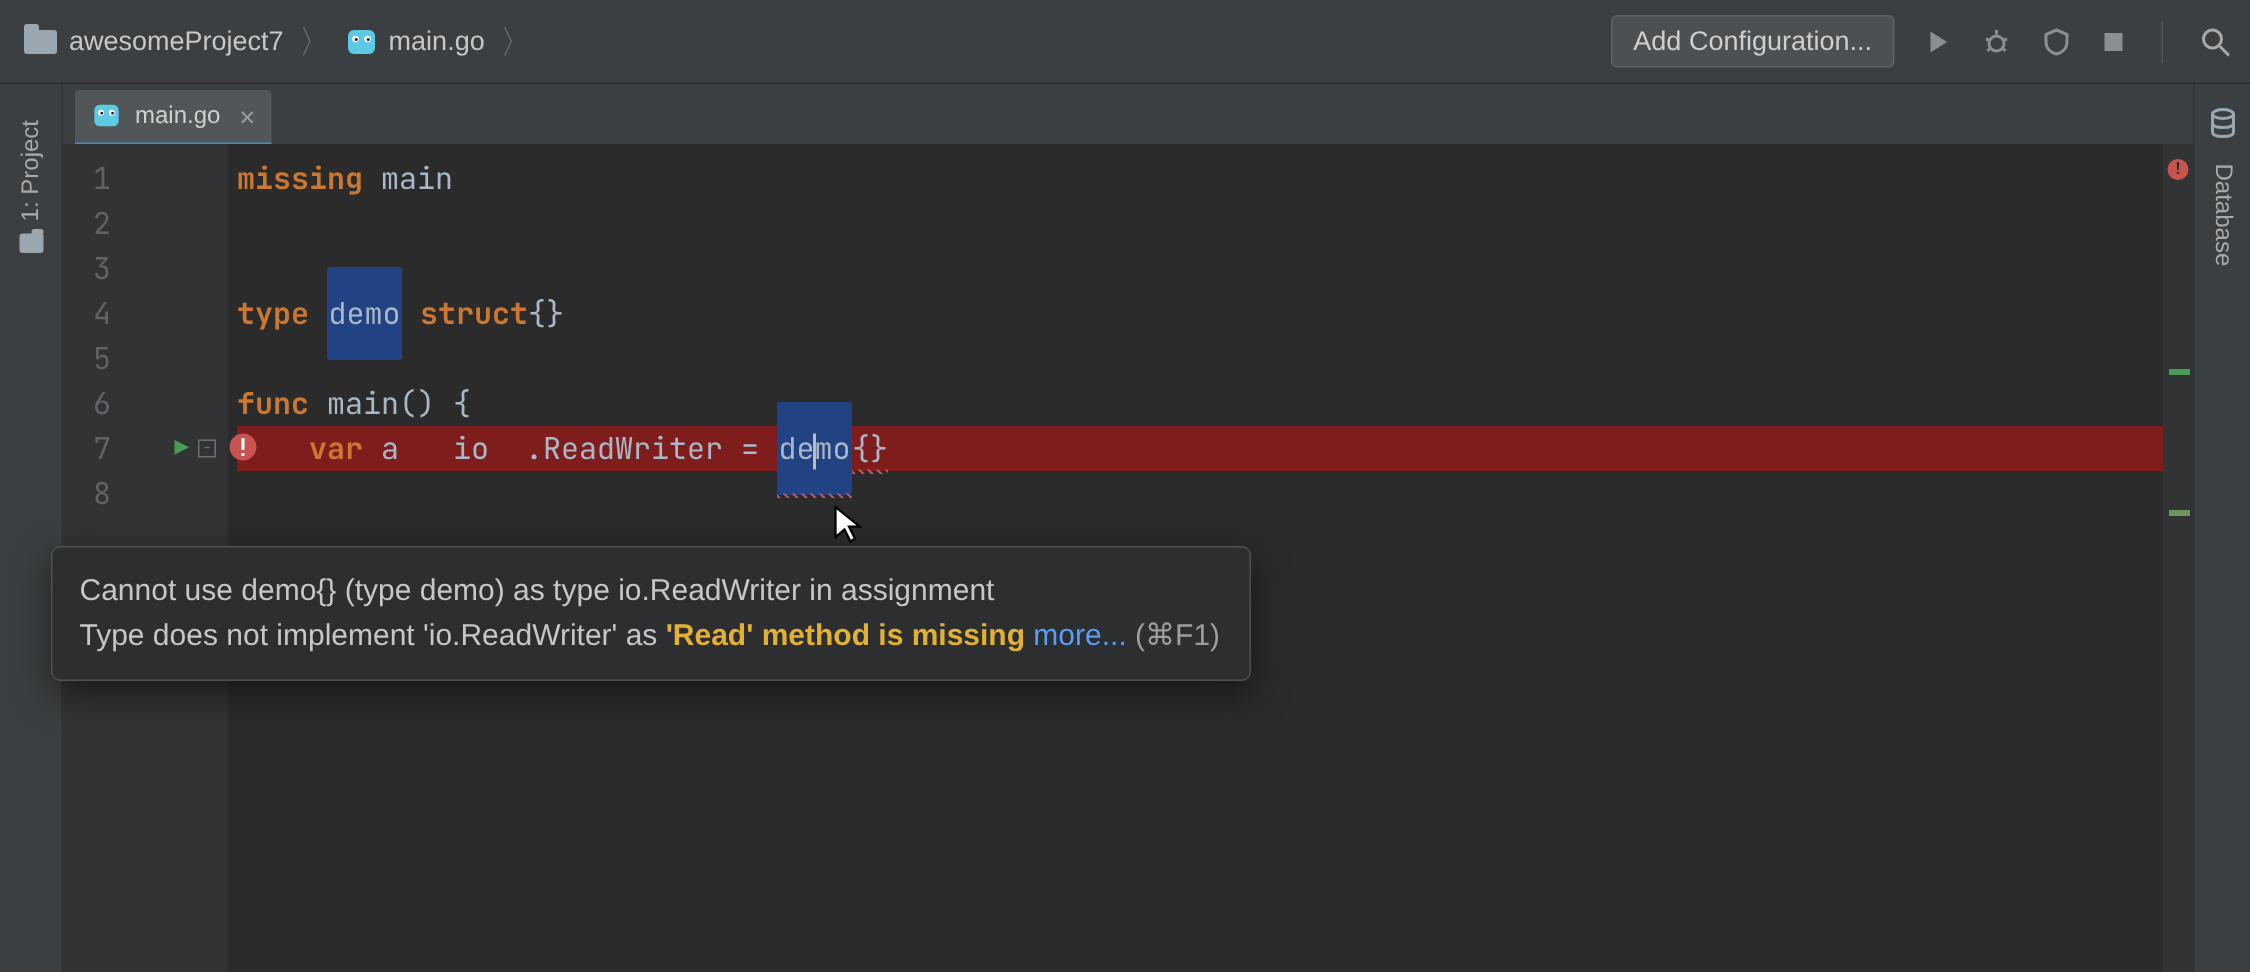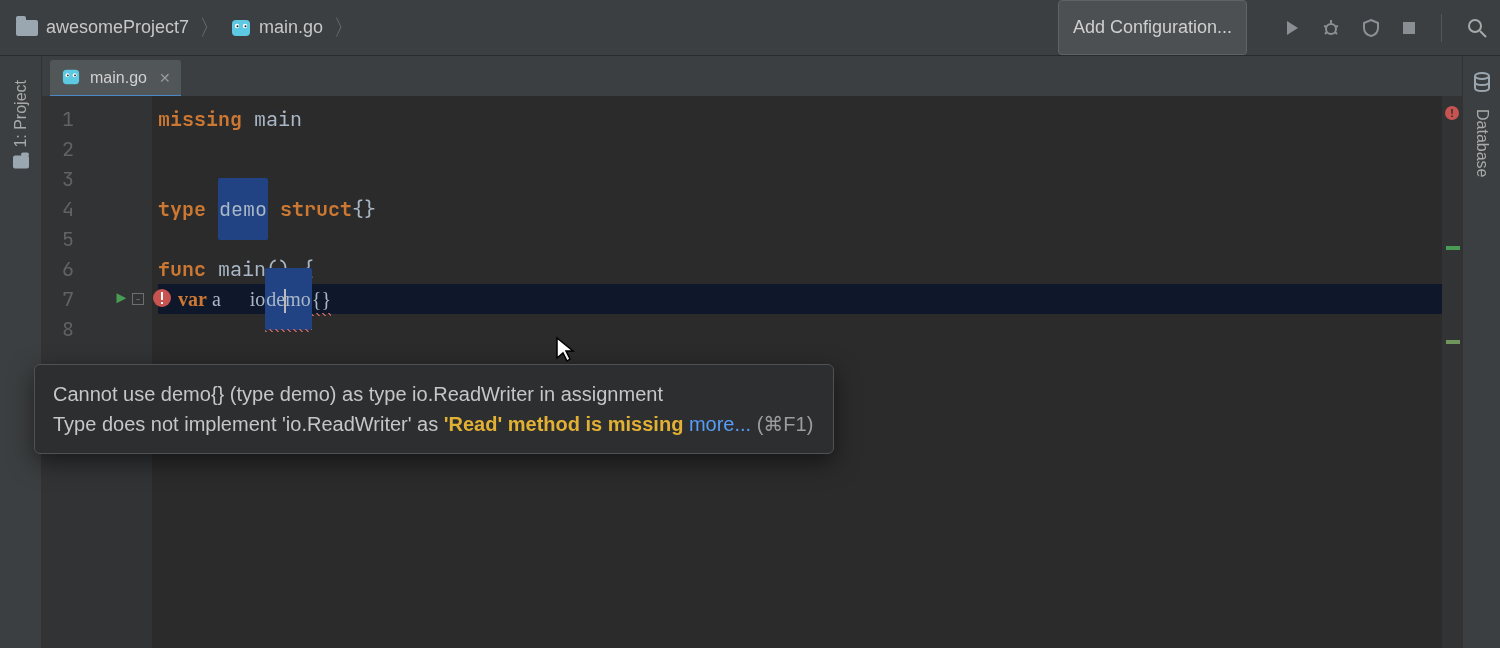--- a/index.html
+++ b/index.html
@@ -10,20 +10,21 @@
     color: #bbbbbb;
     font-size: 14px;
     position: relative;
   }
 
   
   .topbar {
     height: 56px;
     background: #3c3f41;
     display: flex;
+    align-items: center;
     padding: 0 12px 0 16px;
     border-bottom: 1px solid #2b2b2b;
     gap: 8px;
     font-size: 18px;
   }
   .breadcrumb { display: flex; align-items: center; gap: 8px; flex: 0 0 auto; }
   .breadcrumb .sep {
     color: #6e6e6e;
     font-size: 22px;
     line-height: 1;
@@ -43,21 +44,21 @@
   }
   .go-icon svg { display:block; }
   .topbar-spacer { flex: 1; }
   .add-config-btn {
     background: #4c5052;
     border: 1px solid #5e6366;
     color: #cfcfcf;
     padding: 6px 14px;
     border-radius: 4px;
     font-size: 18px;
-    margin-right: 28px;
+    margin-right: 12px;
   }
   .top-icons { display: flex; align-items: center; gap: 20px; }
   .top-icons .icon { color: #8a8f93; display:flex; align-items:center; }
   .top-icons .sep-vert { width:1px; height:28px; background:#555; margin:0 4px; }
 
   
   .left-strip {
     position: absolute; left: 0; top: 56px; bottom: 0; width: 42px;
     background: #3c3f41;
     border-right: 1px solid #323232;
@@ -121,21 +122,21 @@
   .run-triangle { color:#499c54; font-size:16px; }
   .fold-minus {
     width:12px; height:12px; border:1px solid #6e6e6e; color:#6e6e6e;
     display:flex; align-items:center; justify-content:center; font-size:11px; line-height:1;
   }
   .code {
     flex:1; padding-top:8px; padding-left:6px; position:relative;
     overflow:hidden;
   }
   .code .row { height:30px; white-space:pre; display:flex; align-items:center; }
-  .code .row.current { background:#0f172a;font-family:Liberation Serif, serif; }
+  .code .row.current { background:#7f1d1d; }
   .kw   { color:#cc7832; font-weight:bold; }
   .ident{ color:#a9b7c6; }
   .str  { color:#6a8759; }
   .punc { color:#a9b7c6; }
   .hl   { background:#214283; color:#a9b7c6; padding:16px 1px; border-radius:2px; }
   .typ  { color:#a9b7c6;margin-left:24px; }
   .err-underline {
     position:relative;
   }
   .err-underline::after {
@@ -338,21 +339,21 @@
           <rect x="9" y="14" width="2" height="2" fill="#fff"></rect>
         </svg>
     </span>
 
     <div class="row"><span class="kw">missing</span><span> </span><span class="ident">main</span></div>
     <div class="row"></div>
     <div class="row"></div>
     <div class="row"><span class="kw">type</span><span> </span><span class="hl">demo</span><span> </span><span class="kw">struct</span><span class="punc">{}</span></div>
     <div class="row"></div>
     <div class="row"><span class="kw">func</span><span> </span><span class="ident">main</span><span class="punc">() {</span></div>
-    <div class="row current"><span>    </span><span class="kw">var</span><span> </span><span class="ident">a</span><span> </span><span class="typ">io</span><span class="hl err-underline"><span>de</span><span class="caret"></span><span>mo</span></span><span class="punc err-underline">{}</span></div>
+    <div class="row current"><span>    </span><span class="kw">var</span><span> </span><span class="ident">a</span><span> </span><span class="typ">io</span><span class="typ">.ReadWriter = </span><span class="hl err-underline"><span>de</span><span class="caret"></span><span>mo</span></span><span class="punc err-underline">{}</span></div>
 
     <div class="marker-strip">
       <span class="dot">!</span>
       <span class="bar green" style="top:150px;"></span>
       <span class="bar gr2" style="top:244px;"></span>
     </div>
   </div>
 </div>
 
 <div class="cursor-overlay">

